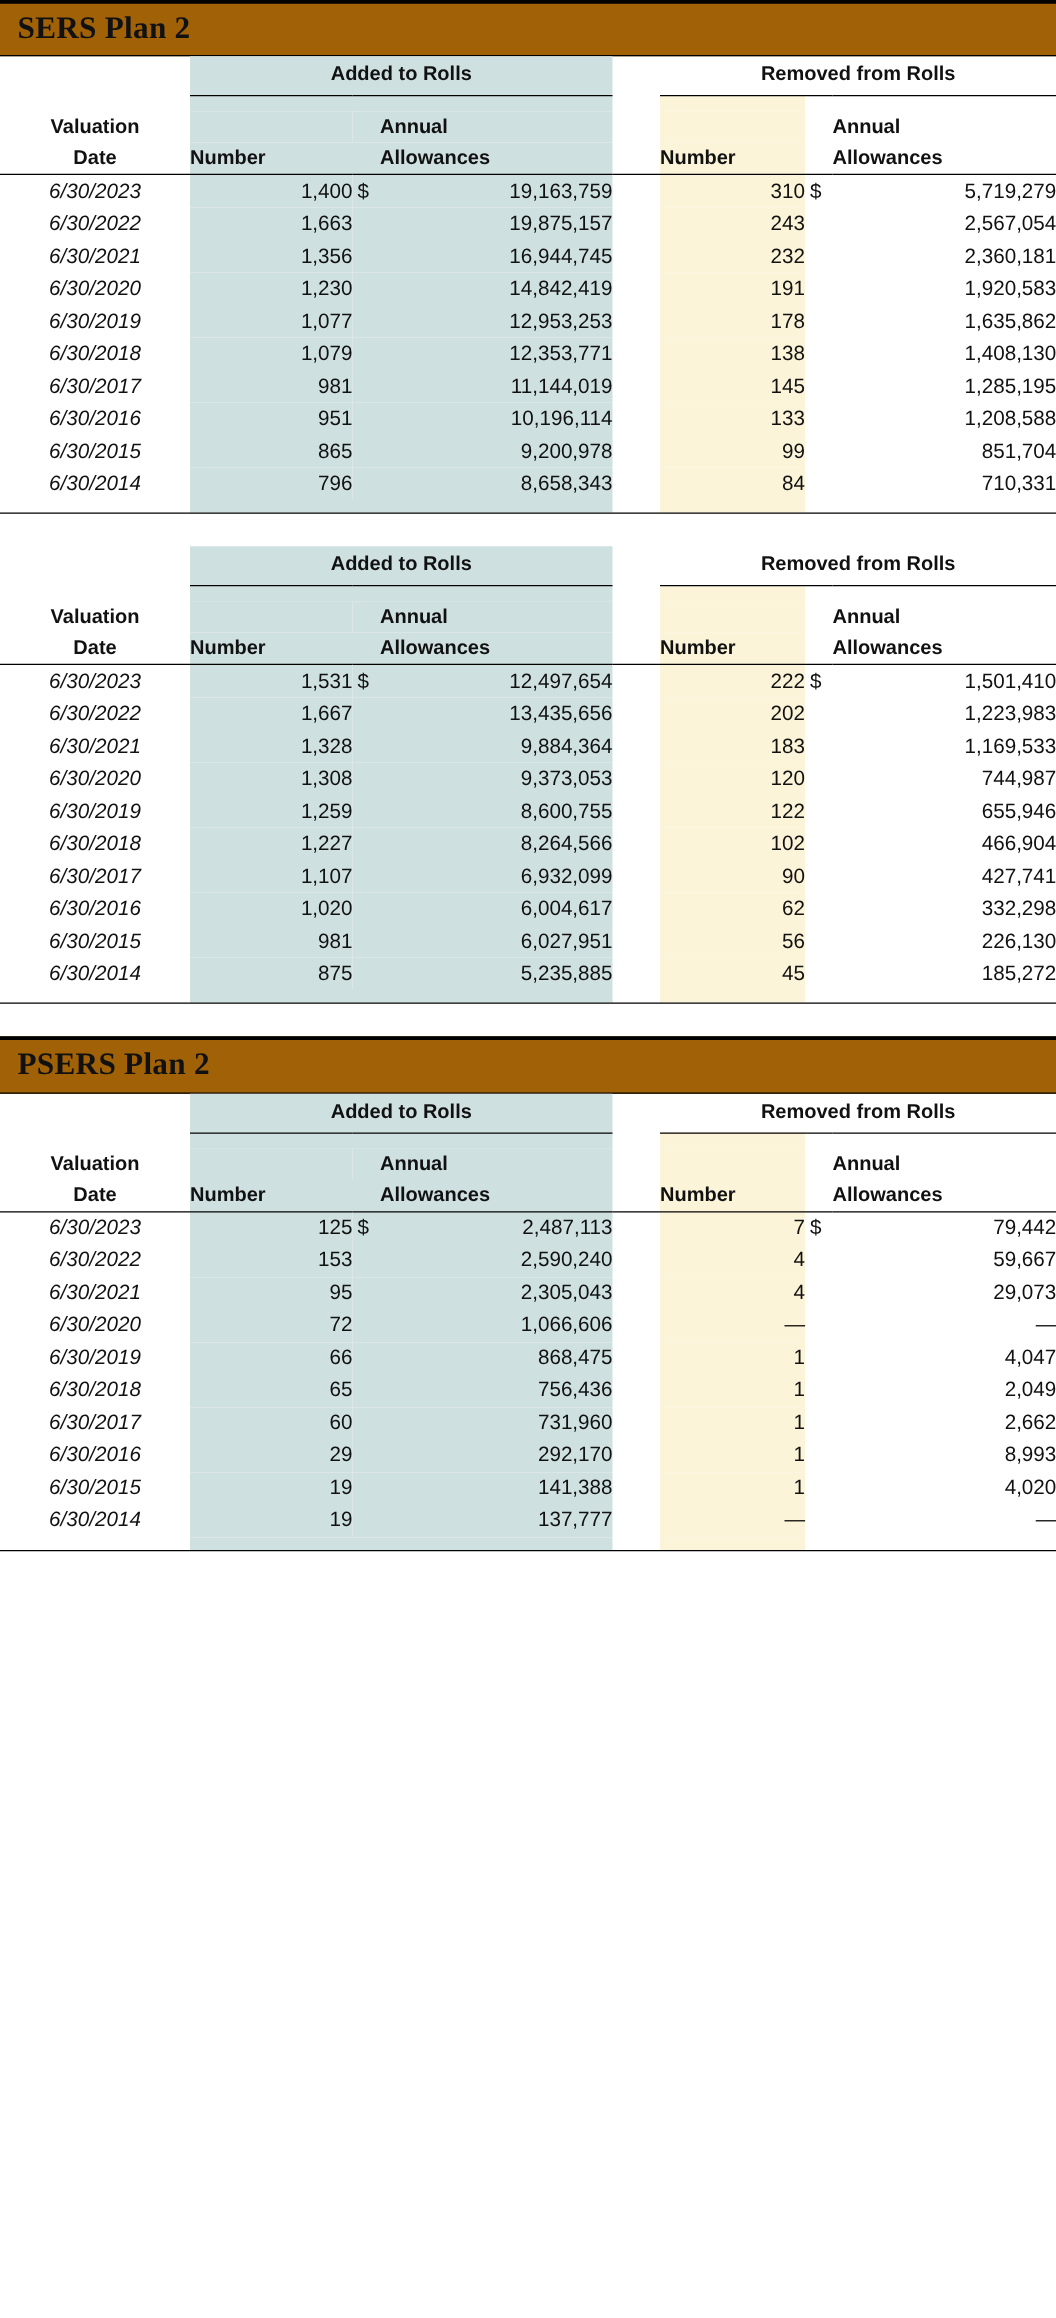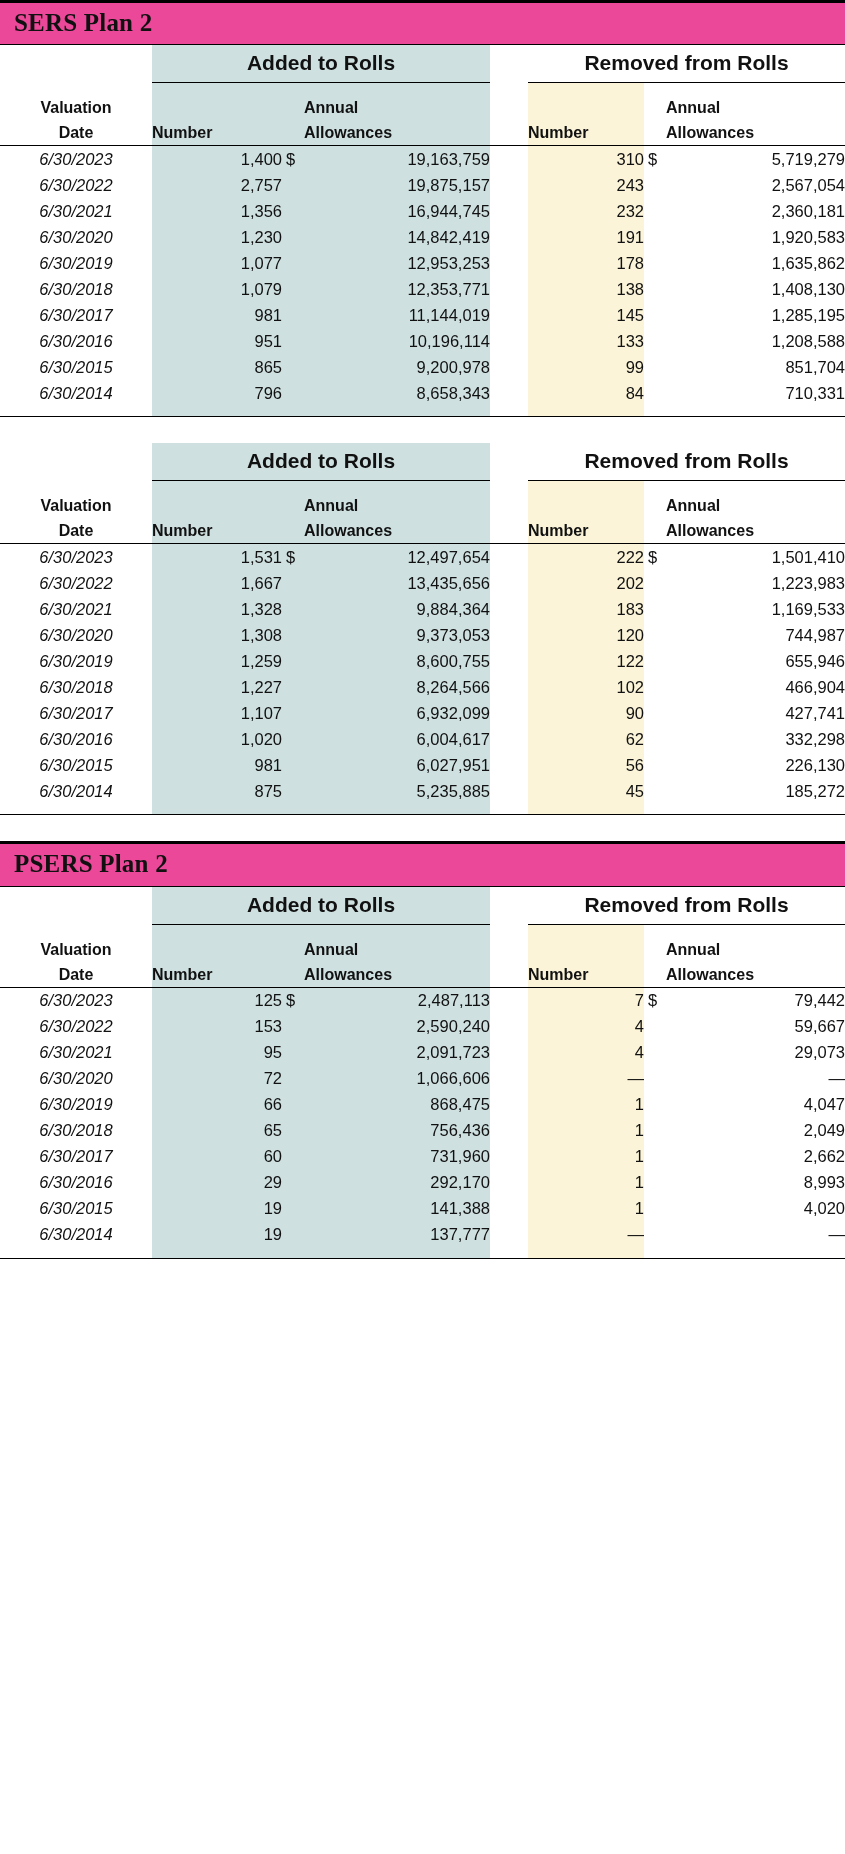--- a/index.html
+++ b/index.html
@@ -15,21 +15,21 @@
   .page {
     width: 845px;
     padding: 0;
     box-sizing: border-box;
   }
   .table-block {
     margin: 0 0 26px 0;
     position: relative;
   }
   .title-bar {
-    background: #ec4899;
+    background: #a16207;
     border-top: 3px solid #000000;
     border-bottom: 1.5px solid #000000;
     padding: 7px 14px 8px 14px;
     box-sizing: border-box;
     width: 845px;
   }
   .title-bar .title {
     font-family: "Liberation Serif", serif;
     font-size: 25px;
     font-weight: bold;
@@ -48,21 +48,21 @@
   table.fin col.c-dol1   { width: 22px;  }
   table.fin col.c-amt1   { width: 186px; }
   table.fin col.c-gap    { width: 38px;  }
   table.fin col.c-num2   { width: 116px; }
   table.fin col.c-dol2   { width: 22px;  }
   table.fin col.c-amt2   { width: 179px; }
 
   .grp-head td {
     padding: 6px 0 7px 0;
     font-weight: bold;
-    font-size: 21px;
+    font-size: 16px;
     text-align: center;
     border-bottom: 1.2px solid #000000;
     color: #111111;
   }
   .grp-head td.blank {
     border-bottom: none;
   }
   .col-head td {
     font-weight: bold;
     font-size: 16px;
@@ -169,21 +169,21 @@
               <td class="num pad-r tint-added">1,400</td>
               <td class="dol tint-added">$</td>
               <td class="amt pad-r2 tint-added">19,163,759</td>
               <td></td>
               <td class="num tint-removed">310</td>
               <td class="dol">$</td>
               <td class="amt pad-r2">5,719,279</td>
             </tr>
             <tr>
               <td class="date">6/30/2022</td>
-              <td class="num pad-r tint-added">2,757</td>
+              <td class="num pad-r tint-added">1,663</td>
               <td class="dol tint-added"></td>
               <td class="amt pad-r2 tint-added">19,875,157</td>
               <td></td>
               <td class="num tint-removed">243</td>
               <td class="dol"></td>
               <td class="amt pad-r2">2,567,054</td>
             </tr>
             <tr>
               <td class="date">6/30/2021</td>
               <td class="num pad-r tint-added">1,356</td>
@@ -506,21 +506,21 @@
               <td class="amt pad-r2 tint-added">2,590,240</td>
               <td></td>
               <td class="num tint-removed">4</td>
               <td class="dol"></td>
               <td class="amt pad-r2">59,667</td>
             </tr>
             <tr>
               <td class="date">6/30/2021</td>
               <td class="num pad-r tint-added">95</td>
               <td class="dol tint-added"></td>
-              <td class="amt pad-r2 tint-added">2,091,723</td>
+              <td class="amt pad-r2 tint-added">2,305,043</td>
               <td></td>
               <td class="num tint-removed">4</td>
               <td class="dol"></td>
               <td class="amt pad-r2">29,073</td>
             </tr>
             <tr>
               <td class="date">6/30/2020</td>
               <td class="num pad-r tint-added">72</td>
               <td class="dol tint-added"></td>
               <td class="amt pad-r2 tint-added">1,066,606</td>

